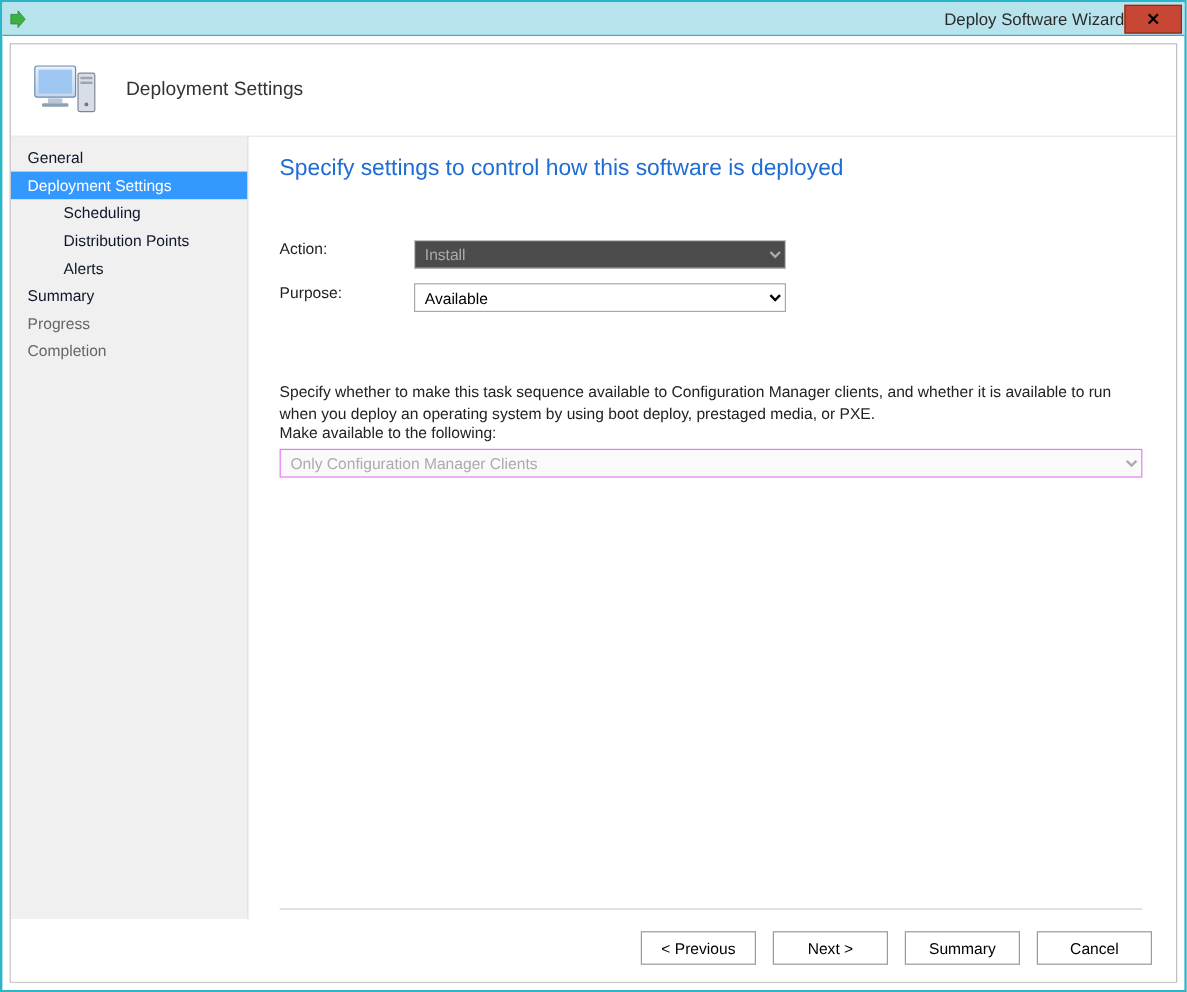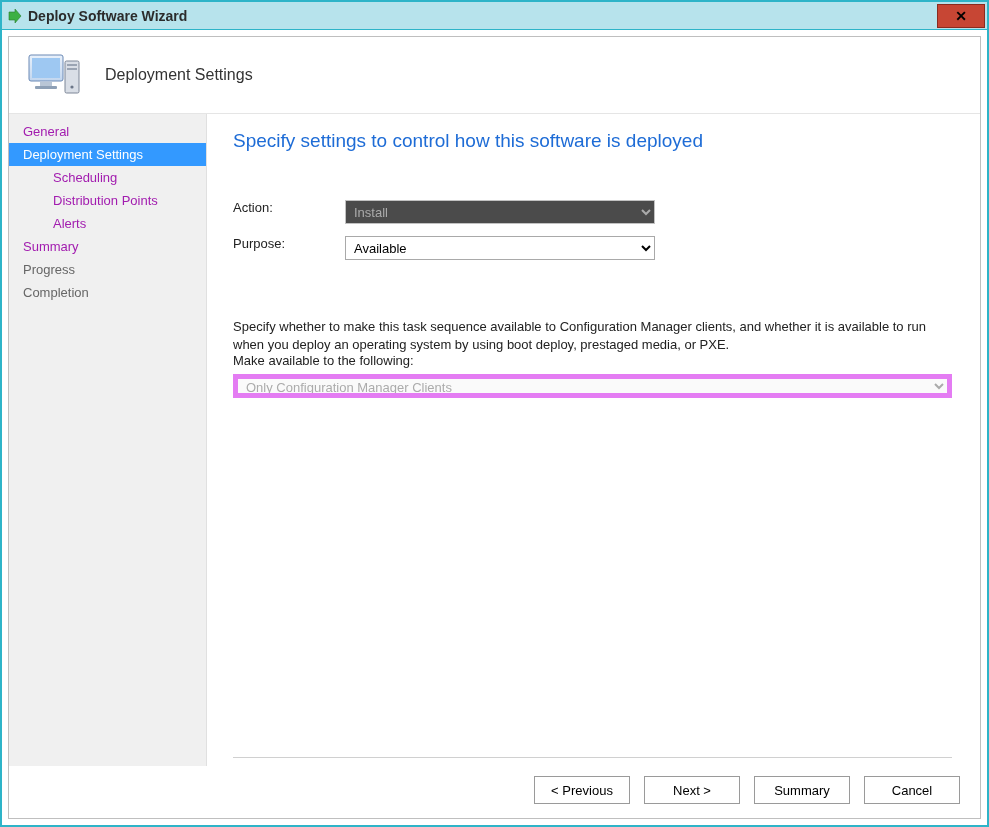--- a/index.html
+++ b/index.html
@@ -47,25 +47,24 @@
     align-items: center;
     position: relative;
   }
   .titlebar-icon {
     width: 16px; height: 16px;
     margin: 0 6px 0 4px;
     display: flex; align-items: center; justify-content: center;
   }
   .titlebar-title-wrap {
     flex: 1;
-    text-align: left;
+    text-align: right;
     font-size: 14px;
     color: #2b2b2b;
     pointer-events: none;
-    font-weight: bold;
   }
   .btn-close {
     width: 48px; height: 24px;
     margin-right: 2px;
     background: var(--close-red);
     border: 1px solid var(--close-red-br);
     display: flex; align-items: center; justify-content: center;
     color: #000; font-weight: bold; font-size: 14px;
     cursor: pointer;
   }
@@ -104,21 +103,21 @@
     width: 198px;
     background: var(--sidebar-bg);
     border-right: 1px solid #e0e0e0;
     padding: 6px 0 0 0;
   }
   .sidebar-item {
     padding: 4px 8px 4px 14px;
     font-size: 13px;
     cursor: pointer;
     white-space: nowrap;
-    color: #a21caf;
+    color: #0f172a;
   }
   .sidebar-item.sub { padding-left: 44px; }
   .sidebar-item.selected {
     background: var(--selected-blue);
     color: #fff;
   }
   .sidebar-item.dim { color: var(--gray-text); }
 
   
   .content {
@@ -161,21 +160,21 @@
     color: #222;
     max-width: 700px;
   }
   .sublabel {
     margin-bottom: 6px;
     font-size: 13px;
   }
   .full-select {
     width: 100%;
     height: 24px;
-    border: 5px solid #d946ef;
+    border: 1px solid #d946ef;
     background: #fff;
     font-family: inherit;
     font-size: 13px;
     padding: 0 4px;
   }
   .full-select:disabled {
     background: #f9f9f9;
     color: #888;
   }
 

